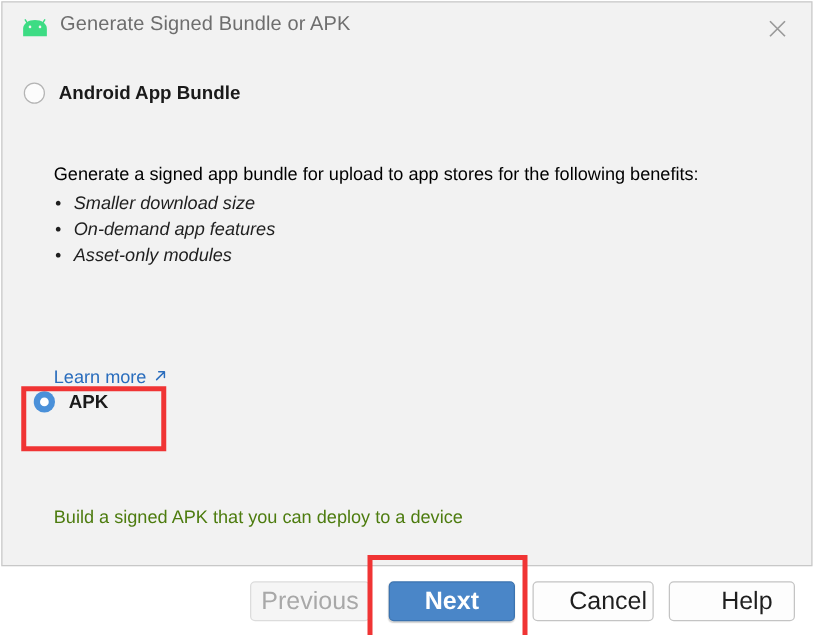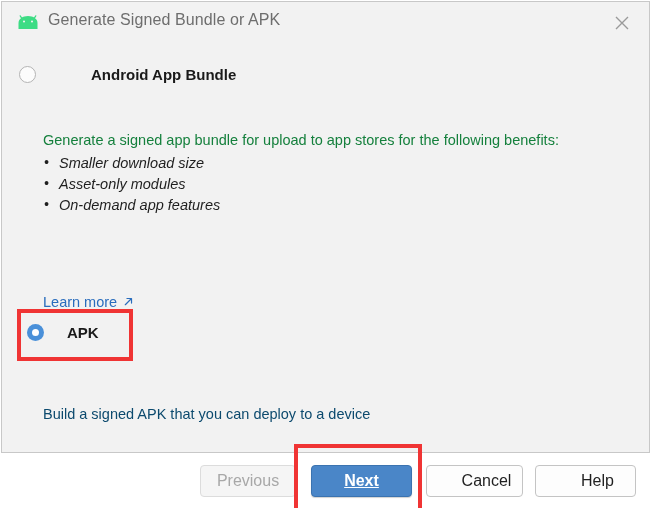--- a/index.html
+++ b/index.html
@@ -64,22 +64,22 @@
   }
   .close-btn svg { display: block; }
 
   
   .radio-row {
     position: absolute;
     display: flex;
     align-items: center;
     cursor: pointer;
   }
-  .radio-row.bundle { left: 17px; top: 64px; gap: 44px; }
-  .radio-row.apk    { left: 25px; top: 322px; gap: 12px; }
+  .radio-row.bundle { left: 17px; top: 64px; }
+  .radio-row.apk    { left: 25px; top: 311px; }
 
   .radio {
     width: 17px;
     height: 17px;
     border-radius: 50%;
     box-sizing: border-box;
     flex: 0 0 auto;
   }
   .radio.off {
     border: 1.5px solid #b4b4b4;
@@ -107,21 +107,21 @@
     color: #1a1a1a;
     white-space: nowrap;
   }
 
   
   .desc-intro {
     position: absolute;
     left: 41px;
     top: 130px;
     font-size: 14.5px;
-    color: #15803d;
+    color: #000000;
     white-space: nowrap;
   }
   .benefits {
     position: absolute;
     left: 41px;
     top: 151px;
     margin: 0;
     padding: 0;
     list-style: none;
     font-style: italic;
@@ -160,31 +160,31 @@
     margin-left: 6px;
     display: inline-block;
     line-height: 1;
   }
 
   .apk-desc {
     position: absolute;
     left: 41px;
     top: 404px;
     font-size: 14.5px;
-    color: #0c4a6e;
+    color: #4d7c0f;
     white-space: nowrap;
   }
 
   
   .btn {
     position: absolute;
     box-sizing: border-box;
     height: 32px;
     border-radius: 4px;
-    font-size: 16px;
+    font-size: 20px;
     display: flex;
     align-items: center;
     justify-content: center;
     cursor: pointer;
     white-space: nowrap;
   }
   .btn.secondary {
     background: #fdfdfd;
     border: 1px solid #c4c4c4;
     color: #1f1f1f;
@@ -195,21 +195,20 @@
     border: 1px solid #dcdcdc;
     color: #a8a8a8;
     cursor: default;
   }
   .btn.primary {
     background: #4a86c8;
     border: 1px solid #3b73b0;
     color: #ffffff;
     font-weight: bold;
     box-shadow: 0 1px 1px rgba(0,0,0,0.18);
-    text-decoration: underline;
   }
   #btn-previous { left: 198px; top: 463px; width: 96px; }
   #btn-next     { left: 309px; top: 463px; width: 101px; }
   #btn-cancel   { left: 424px; top: 463px; width: 97px; }
   #btn-help     { left: 533px; top: 463px; width: 101px; }
 
   
   .annot {
     position: absolute;
     border: 4px solid #f03434;
@@ -246,22 +245,22 @@
 
   <div class="radio-row bundle">
     <span class="radio off"></span>
     <span class="radio-label">Android App Bundle</span>
   </div>
 
   <div class="desc-intro">Generate a signed app bundle for upload to app stores for the following benefits:</div>
 
   <ul class="benefits">
     <li>Smaller download size</li>
+    <li>On-demand app features</li>
     <li>Asset-only modules</li>
-    <li>On-demand app features</li>
   </ul>
 
   <a class="learn-more" href="#">
     <span>Learn more</span>
     <span class="ext-arrow">
       <svg viewBox="0 0 12 12" width="11" height="11" xmlns="http://www.w3.org/2000/svg">
         <path d="M2.5 9.5 L9 3 M4.3 2.7 L9.3 2.7 L9.3 7.7" stroke="#2a6dbd" stroke-width="1.3" fill="none" stroke-linecap="round" stroke-linejoin="round"></path>
       </svg>
     </span>
   </a>

